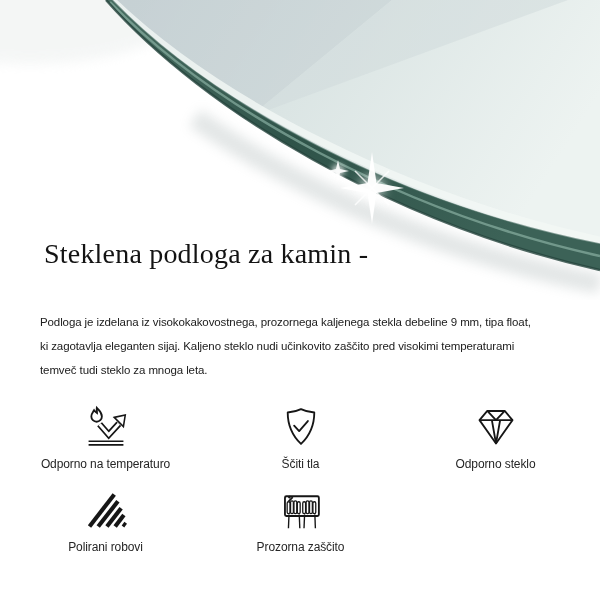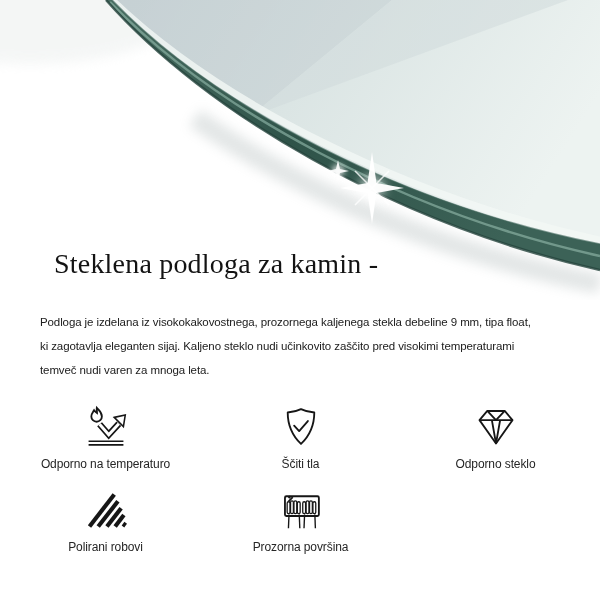--- a/index.html
+++ b/index.html
@@ -5,21 +5,21 @@
   * { box-sizing: border-box; }
   html,body { margin:0; padding:0; }
   body {
     width:600px; height:600px; position:relative; overflow:hidden;
     background:#ffffff;
     font-family:"Liberation Sans", sans-serif;
   }
   .hero { position:absolute; top:0; left:0; width:600px; height:300px; }
   .hero svg { display:block; }
   .page-title {
-    position:absolute; left:40px; top:232px; margin:14px;
+    position:absolute; left:40px; top:232px; margin:4px;
     font-family:"Liberation Serif","DejaVu Serif",serif;
     font-weight:400; font-size:28px; line-height:36px;
     color:#131313; letter-spacing:0.2px; white-space:nowrap;
   }
   .page-title span { display:block; }
   .desc {
     position:absolute; left:40px; top:310px;
     font-size:11.5px; line-height:24px; color:#202020;
     letter-spacing:-0.1px; white-space:nowrap;
   }
@@ -83,21 +83,21 @@
   </svg>
 </div>
 
 <h1 class="page-title">
   <span>Steklena podloga za kamin -</span>
 </h1>
 
 <div class="desc">
   <span>Podloga je izdelana iz visokokakovostnega, prozornega kaljenega stekla debeline 9 mm, tipa float,</span>
   <span>ki zagotavlja eleganten sijaj. Kaljeno steklo nudi učinkovito zaščito pred visokimi temperaturami</span>
-  <span>temveč nudi varen za mnoga leta.</span>
+  <span>temveč tudi steklo za mnoga leta.</span>
 </div>
 
 <div class="features">
 
   <div class="feature">
     <div class="ficon">
       <svg viewBox="0 0 48 48">
         <path class="ic" stroke-width="1.8" d="M14,3 c2.5,3 5.5,5 5.5,9.5 a5.75,5.75 0 0 1 -11.5,0 c0,-3 1.8,-4.6 3,-6.8 c0.8,1.2 1.8,2.1 3.2,3 c0,-2 -0.6,-3.7 -0.2,-5.7 z"></path>
         <path d="M5,39.5 H43 M5,43.5 H43" stroke="#161616" stroke-width="1.8" fill="none"></path>
         <path d="M17,21 L27,32.5 L38,20.5" stroke="#161616" stroke-width="7" fill="none"></path>
@@ -164,16 +164,16 @@
             <line x1="-6.2" y1="44" x2="-5.6" y2="29" stroke="#161616" stroke-width="1.5"></line>
             <line x1="6.2" y1="44" x2="5.6" y2="29" stroke="#161616" stroke-width="1.5"></line>
             <rect x="-7.6" y="15" width="3.1" height="13" rx="1.5" fill="#ffffff" stroke="#161616" stroke-width="1.4"></rect>
             <rect x="-3.9" y="14" width="3.1" height="14" rx="1.5" fill="#ffffff" stroke="#161616" stroke-width="1.4"></rect>
             <rect x="-0.2" y="14" width="3.1" height="14" rx="1.5" fill="#ffffff" stroke="#161616" stroke-width="1.4"></rect>
             <rect x="3.5" y="15" width="3.1" height="13" rx="1.5" fill="#ffffff" stroke="#161616" stroke-width="1.4"></rect>
           </g>
         </g>
       </svg>
     </div>
-    <div class="flabel">Prozorna površina</div>
+    <div class="flabel">Prozorna zaščito</div>
   </div>
 
 </div>
 
 </body></html>

